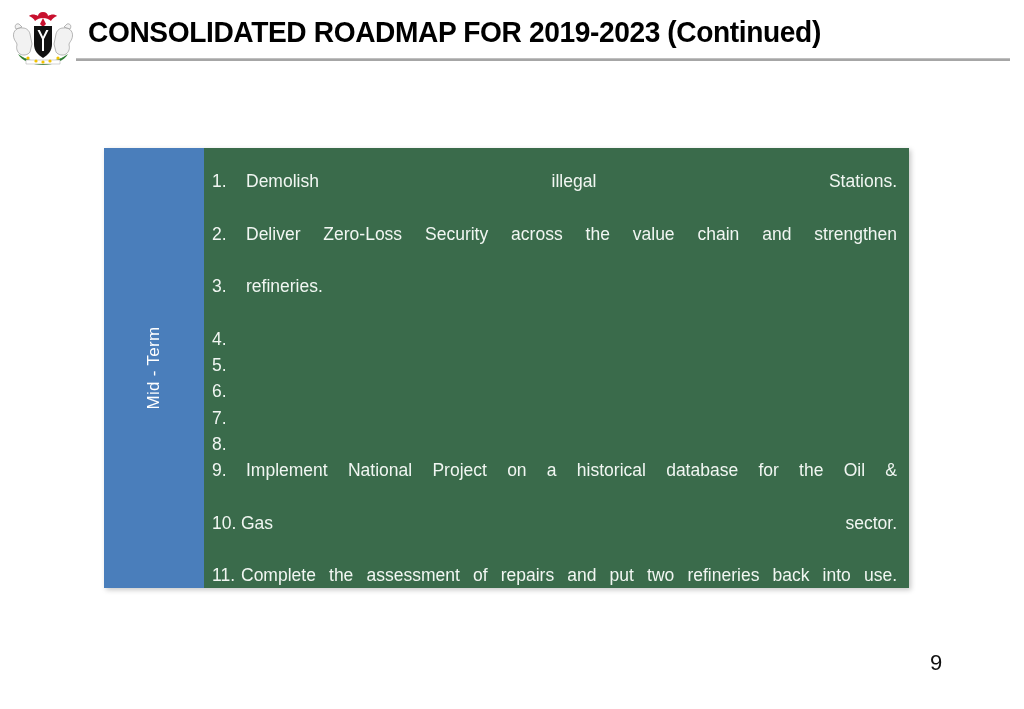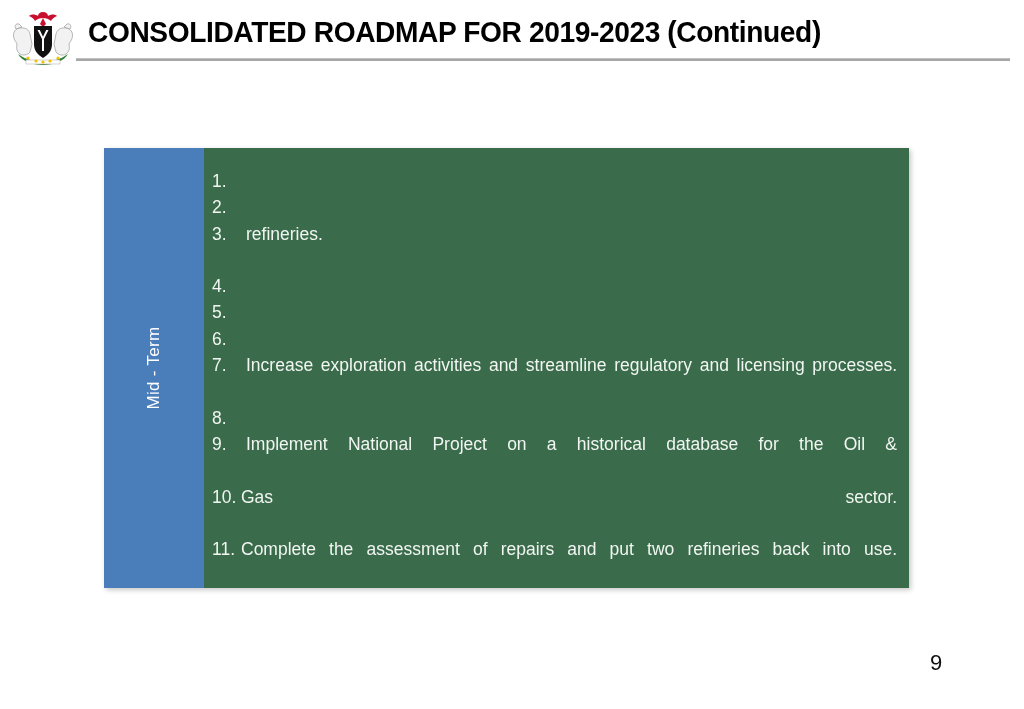--- a/index.html
+++ b/index.html
@@ -203,45 +203,45 @@
 <div class="content-wrap">
 
   <div class="term-cell">
     <span class="term-label">Mid - Term</span>
   </div>
 
   <div class="items-cell">
     <ol class="roadmap-list">
       <li>
         <span class="num">1.</span>
-        <span class="just-fix"></span>
+        <span>Demolish illegal Stations.</span><span class="just-fix"></span>
       </li>
       <li>
         <span class="num">2.</span>
-        <span class="just-fix"></span>
+        <span>Deliver Zero-Loss Security across the value chain and strengthen</span><span class="just-fix"></span>
       </li>
       <li>
         <span class="num">3.</span>
         <span>refineries.</span><span class="just-fix"></span>
       </li>
       <li>
         <span class="num">4.</span>
         <span class="just-fix"></span>
       </li>
       <li>
         <span class="num">5.</span>
         <span class="just-fix"></span>
       </li>
       <li>
         <span class="num">6.</span>
         <span class="just-fix"></span>
       </li>
       <li>
         <span class="num">7.</span>
-        <span>Increase exploration activities and streamline regulatory and licensing processes.</span><span class="just-fix"></span>
+        <span class="just-fix"></span>
       </li>
       <li>
         <span class="num">8.</span>
         <span class="just-fix"></span>
       </li>
       <li>
         <span class="num">9.</span>
         <span>Implement National Project on a historical database for the Oil &amp;</span><span class="just-fix"></span>
       </li>
       <li class="wide-num">

